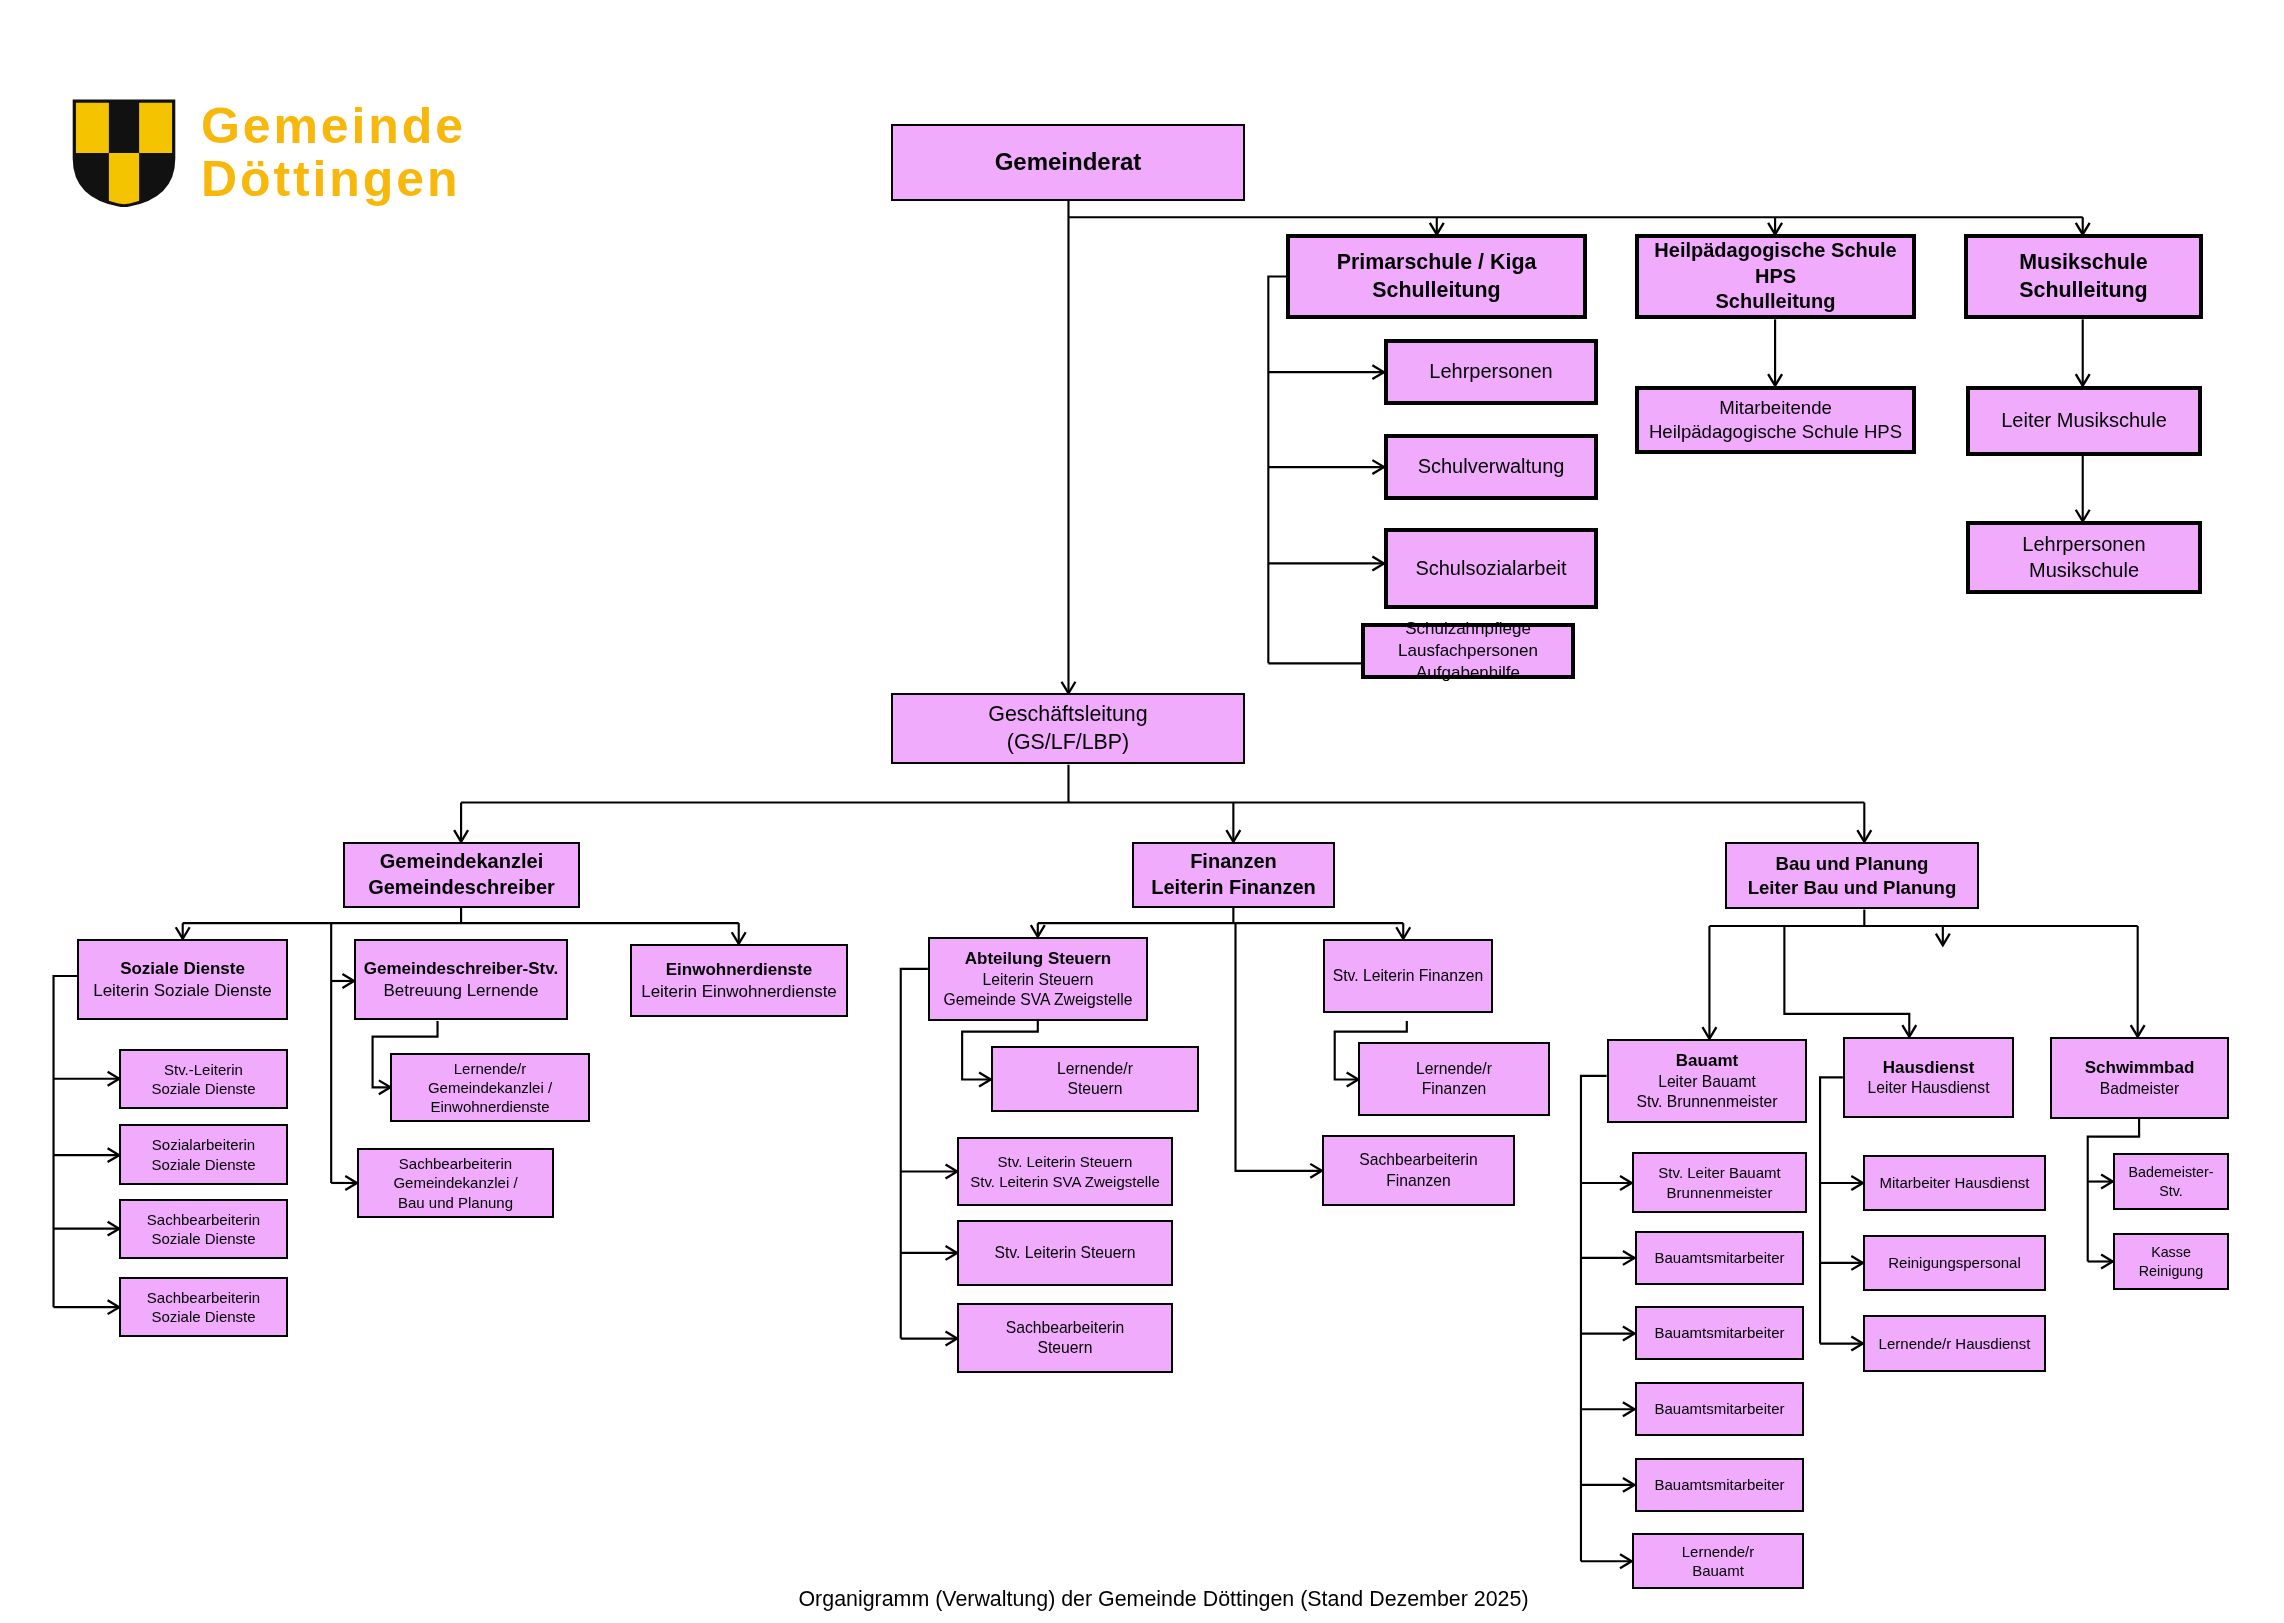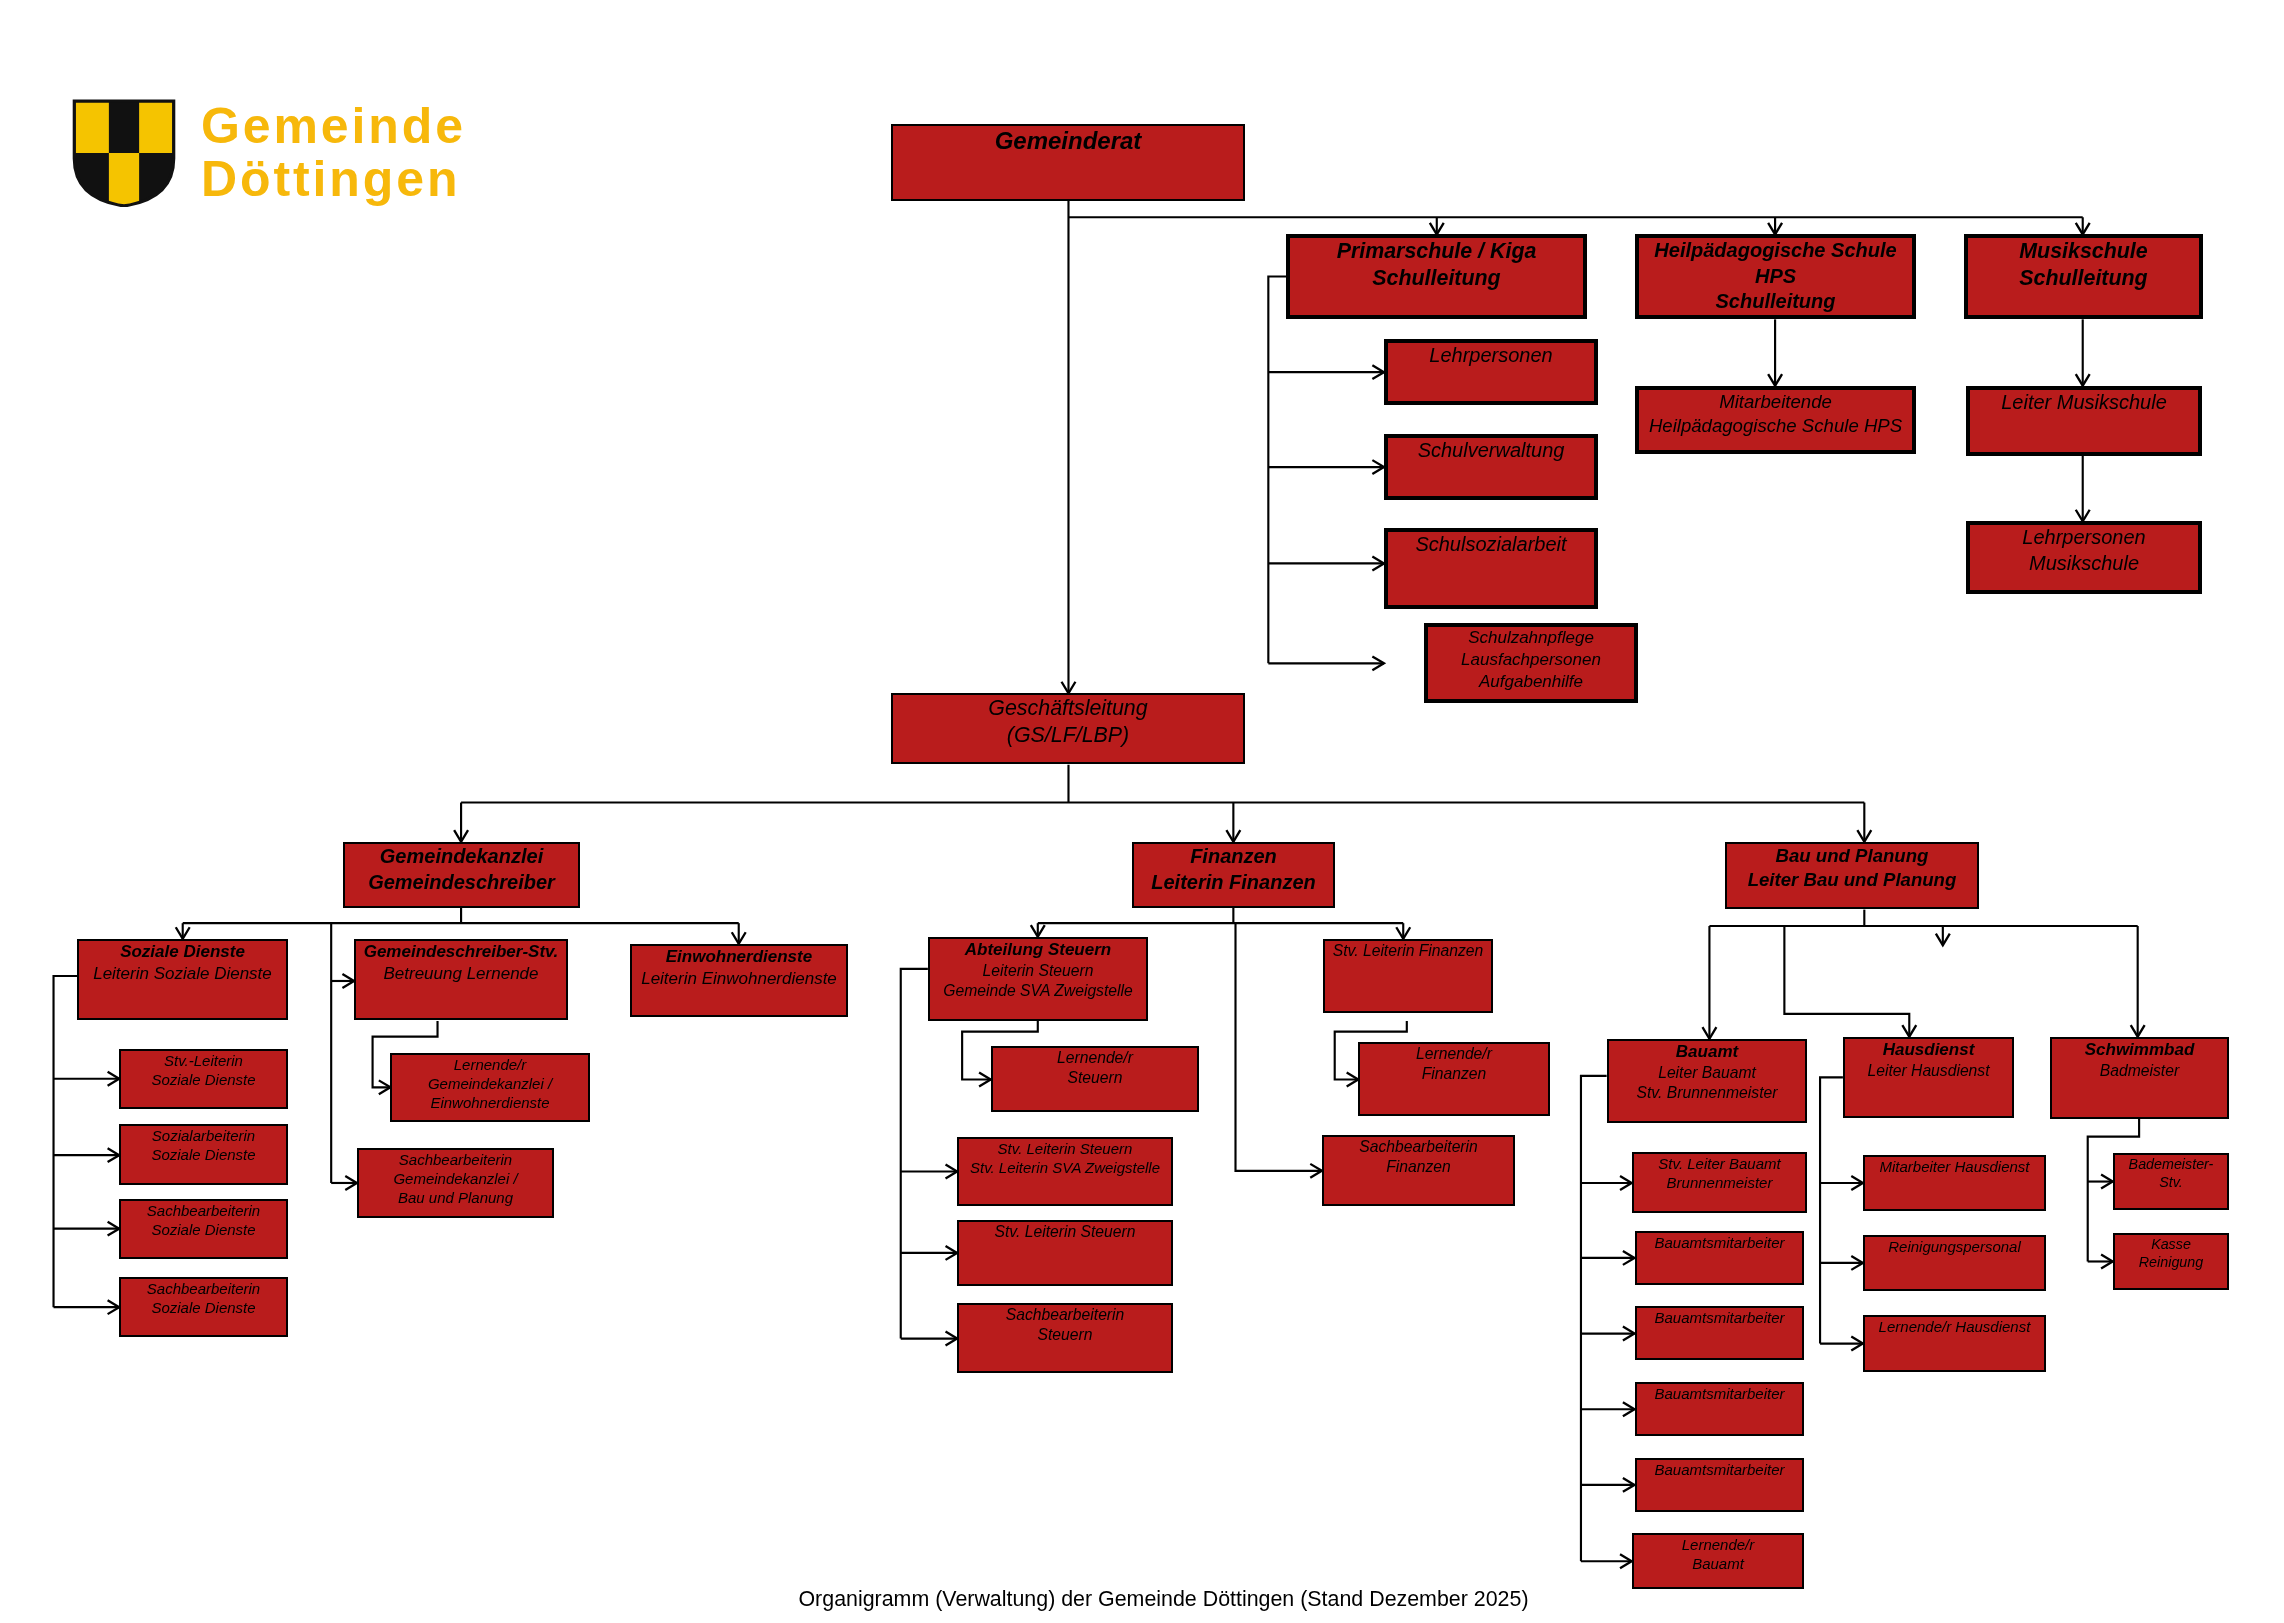--- a/index.html
+++ b/index.html
@@ -1,21 +1,21 @@
 <!DOCTYPE html>
 <html style="font-size:11.4px"><head>
 <meta charset="utf-8">
 <style>
   html,body{margin:0;padding:0;background:#ffffff;}
   #canvas{position:relative;width:2284px;height:1624px;background:#ffffff;overflow:hidden;
           font-family:"Liberation Sans",sans-serif;color:#000;margin-top:48px;}
   #wires{position:absolute;left:0;top:0;z-index:1;}
-  .box{position:absolute;background:#b91c1c;border:2.9px solid #000;box-sizing:border-box;
-       display:flex;flex-direction:column;align-items:center;
-       text-align:center;z-index:2;line-height:1.28;font-style:italic;}
+  .box{position:absolute;background:#f0abfc;border:2.9px solid #000;box-sizing:border-box;
+       display:flex;flex-direction:column;align-items:center;justify-content:center;
+       text-align:center;z-index:2;line-height:1.28;}
   .b6{border-width:4.3px;}
   .bold{font-weight:bold;}
   .fs34{font-size:24px;} .fs30{font-size:21.4px;} .fs28{font-size:20px;}
   .fs26{font-size:18.6px;} .fs24{font-size:17px;} .fs22{font-size:15.7px;}
   .fs21{font-size:15px;} .fs20{font-size:14.3px;}
   .t{display:block;white-space:nowrap;}
   #logo{position:absolute;left:70px;top:51px;display:flex;z-index:2;}
   #logo-text{margin-left:23px;font-weight:bold;font-size:50px;line-height:53px;
              letter-spacing:2.9px;color:#F7B80B;margin-top:1.4px;}
   #footer{position:absolute;left:785px;top:1539px;width:757px;text-align:center;
@@ -143,21 +143,21 @@
   </div>
   <div class="box b6" style="left:1384px;top:291px;width:214px;height:66px">
     <span class="t fs28">Lehrpersonen</span>
   </div>
   <div class="box b6" style="left:1384px;top:386px;width:214px;height:66px">
     <span class="t fs28">Schulverwaltung</span>
   </div>
   <div class="box b6" style="left:1384px;top:480px;width:214px;height:81px">
     <span class="t fs28">Schulsozialarbeit</span>
   </div>
-  <div class="box b6" style="left:1424px;top:575px;width:214px;height:80px">
+  <div class="box b6" style="left:1361px;top:575px;width:214px;height:56px">
     <span class="t fs24">Schulzahnpflege</span>
     <span class="t fs24">Lausfachpersonen</span>
     <span class="t fs24">Aufgabenhilfe</span>
   </div>
 
   <div class="box b6" style="left:1635px;top:186px;width:281px;height:85px">
     <span class="t bold fs28">Heilpädagogische Schule</span>
     <span class="t bold fs28">HPS</span>
     <span class="t bold fs28">Schulleitung</span>
   </div>

